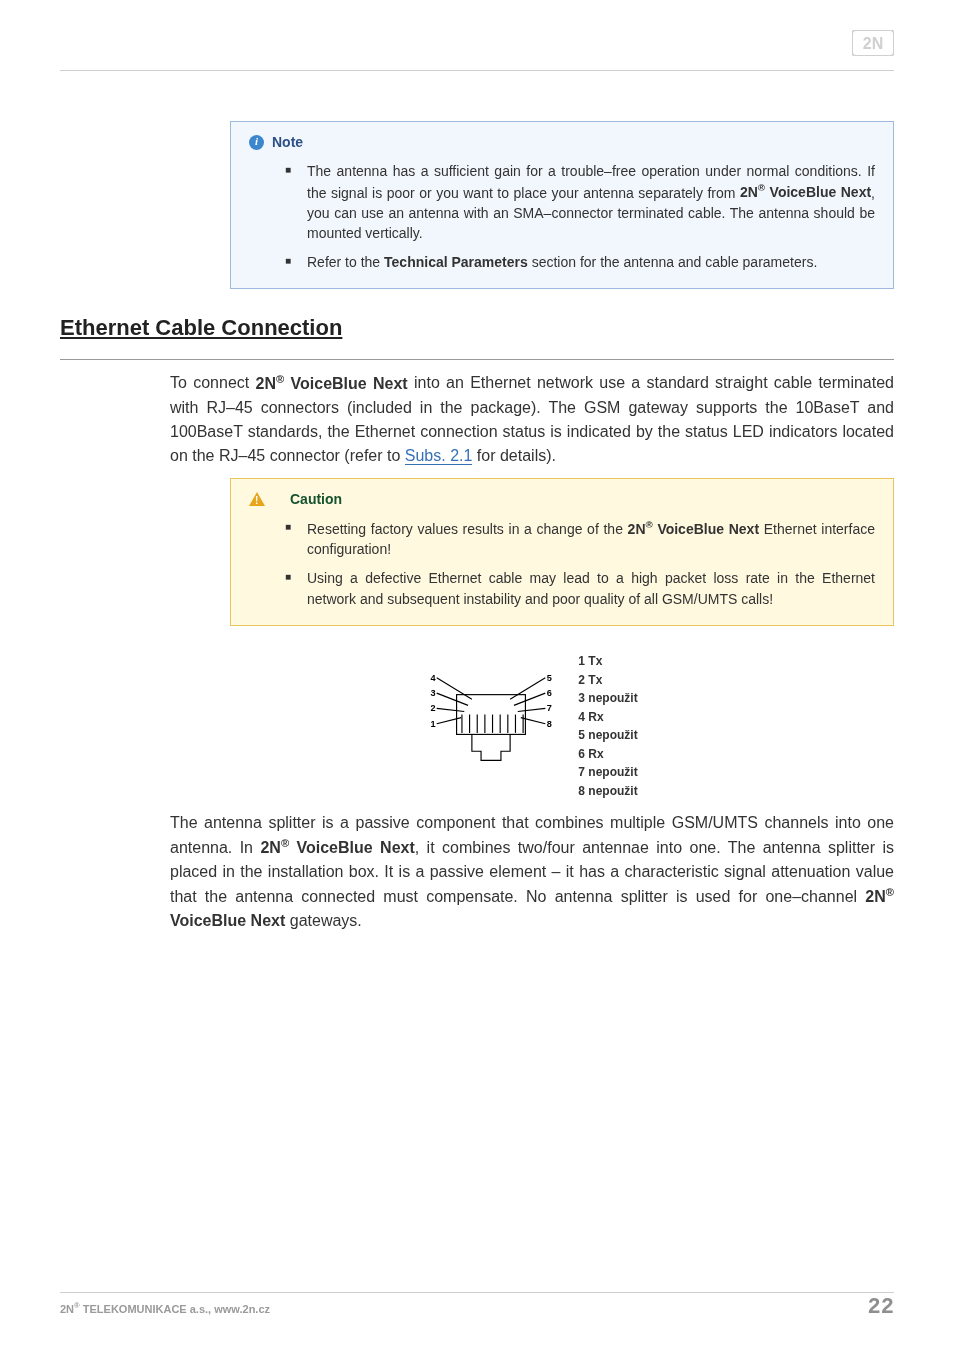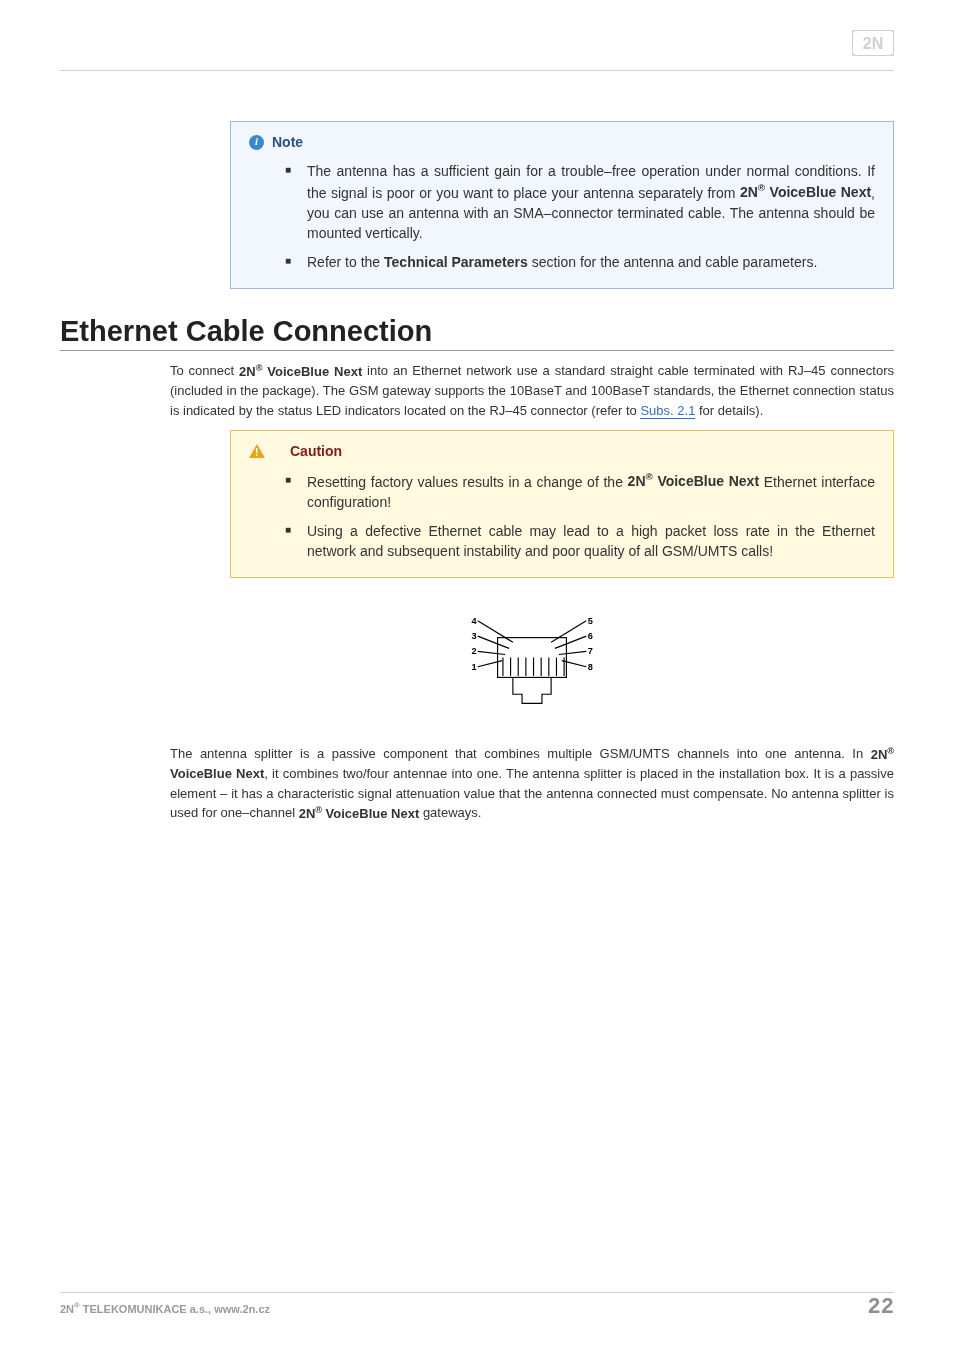--- a/index.html
+++ b/index.html
@@ -63,21 +63,21 @@
   }
   .callout .callout-title {
     display: flex;
     align-items: center;
     gap: 8px;
     font-weight: bold;
     margin-bottom: 4px;
     color: #2b4f86;
   }
   .callout.caution .callout-title {
-    color: #7f1d1d;
+    color: #14532d;
     gap: 25px;
   }
   .callout ul {
     margin: 0;
     padding-left: 58px;
   }
   .callout li {
     list-style: none;
     position: relative;
     text-align: justify;
@@ -124,31 +124,32 @@
     left: -2px;
     top: 2px;
     font-size: 10px;
     color: #fff;
     font-family: Arial, sans-serif;
     font-weight: bold;
   }
   
   h2.section {
     font-family: Arial, Helvetica, sans-serif;
-    font-size: 29px;
+    font-size: 22px;
     font-weight: bold;
     margin: 0 0 4px -55px;
-    padding-bottom: 2px;
+    padding-bottom: 18px;
     border-bottom: 1px solid #999;
     color: #222;
+    text-decoration: underline;
   }
   
   p.body {
     margin: 10px 0 10px 55px;
-    font-size: 13px;
+    font-size: 16px;
     line-height: 1.5;
     text-align: justify;
   }
   .sup-r {
     font-size: 0.7em;
     vertical-align: super;
   }
   a.xref {
     color: var(--link-blue);
     text-decoration: none;
@@ -289,20 +290,30 @@
           <line x1="156" y1="12" x2="110" y2="40"></line>
           <text x="158" y="36" font-size="12" font-weight="bold" fill="#000" stroke="none">6</text>
           <line x1="156" y1="32" x2="115" y2="48"></line>
           <text x="158" y="56" font-size="12" font-weight="bold" fill="#000" stroke="none">7</text>
           <line x1="156" y1="52" x2="120" y2="56"></line>
           <text x="158" y="76" font-size="12" font-weight="bold" fill="#000" stroke="none">8</text>
           <line x1="156" y1="72" x2="124" y2="64"></line>
         </g>
       </svg>
     </div>
+    <div class="pin-legend" id="pin-legend">
+        <div>1 Tx</div>
+        <div>2 Tx</div>
+        <div>3 nepoužit</div>
+        <div>4 Rx</div>
+        <div>5 nepoužit</div>
+        <div>6 Rx</div>
+        <div>7 nepoužit</div>
+        <div>8 nepoužit</div>
+      </div>
   </div>
 
 
   <p class="body">
     <span>The antenna splitter is a passive component that combines multiple GSM/UMTS channels into one antenna. In </span><b><span>2N</span><span class="sup-r">®</span><span> VoiceBlue Next</span></b><span>, it combines two/four antennae into one. The antenna splitter is placed in the installation box. It is a passive element – it has a characteristic signal attenuation value that the antenna connected must compensate. No antenna splitter is used for one–channel </span><b><span>2N</span><span class="sup-r">®</span><span> VoiceBlue Next</span></b><span> gateways.</span>
   </p>
 
 </div>
 
 <div class="page-footer">

